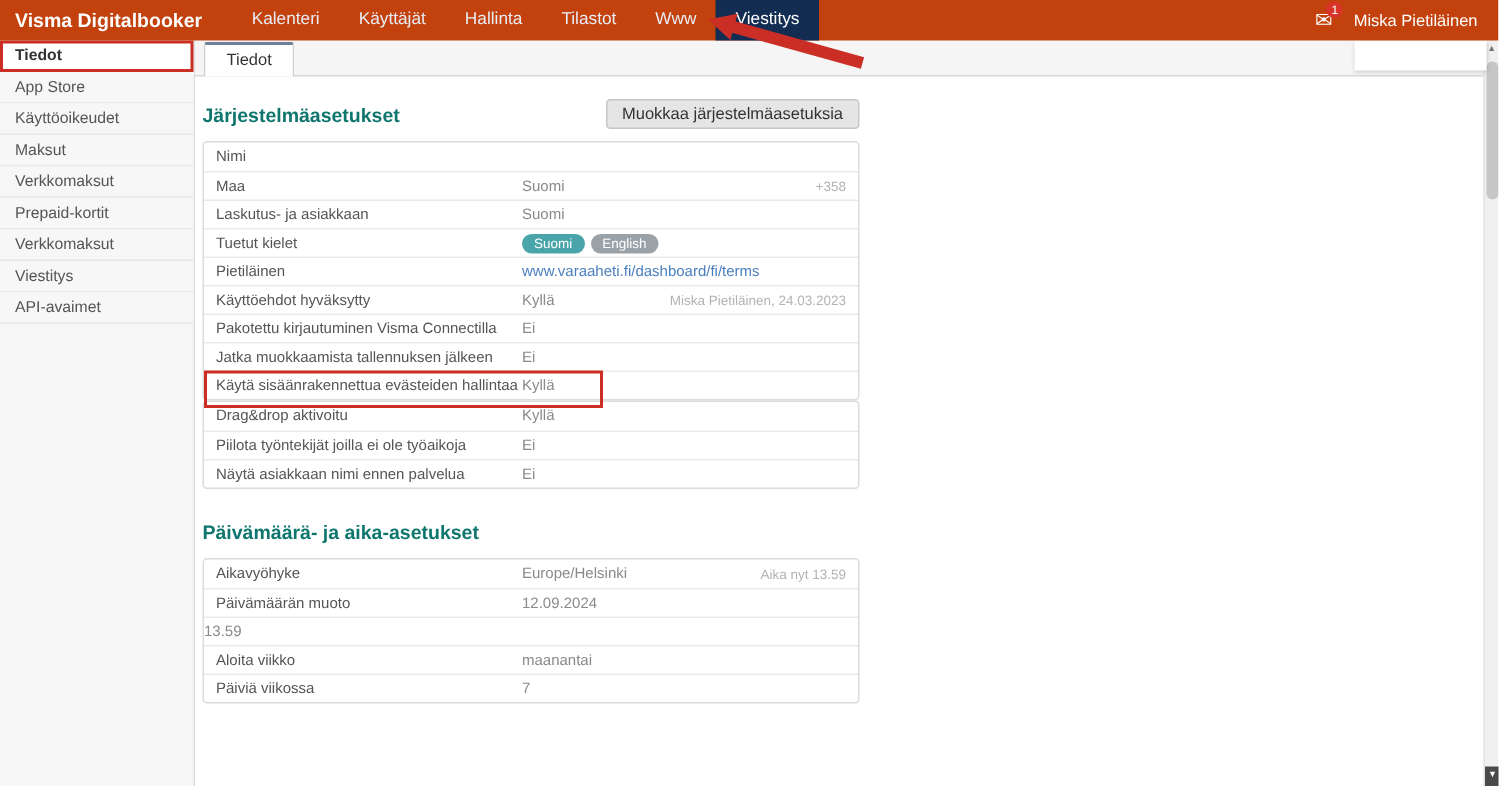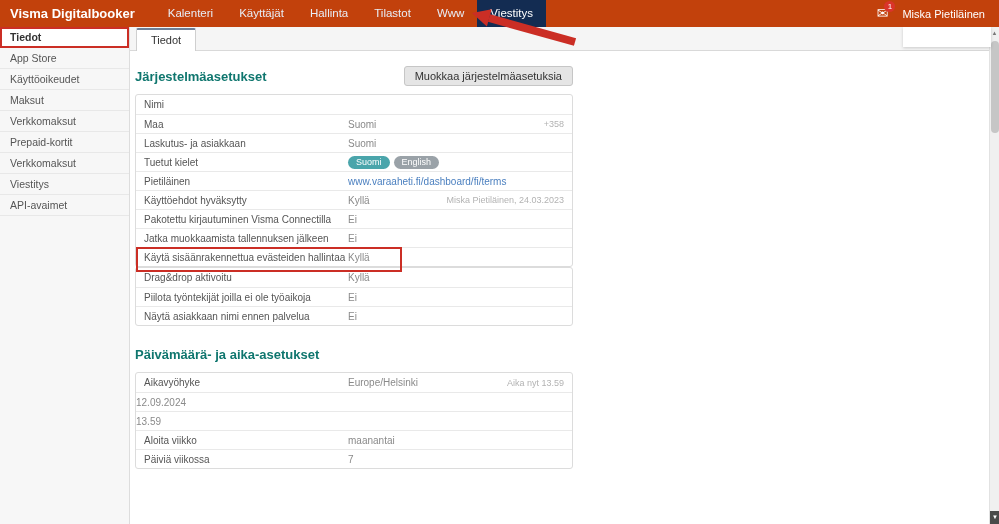--- a/index.html
+++ b/index.html
@@ -235,20 +235,21 @@
       <div class="section-header tight">
         <h2 class="section-title">Päivämäärä- ja aika-asetukset</h2>
       </div>
       <div class="table">
         <div class="row">
           <span class="cell-label">Aikavyöhyke</span>
           <span class="cell-value">Europe/Helsinki</span>
           <span class="cell-note">Aika nyt 13.59</span>
         </div>
         <div class="row">
+          <span class="cell-label">Päivämäärän muoto</span>
           <span class="cell-value">12.09.2024</span>
         </div>
         <div class="row">
           <span class="cell-value">13.59</span>
         </div>
         <div class="row">
           <span class="cell-label">Aloita viikko</span>
           <span class="cell-value">maanantai</span>
         </div>
         <div class="row">

